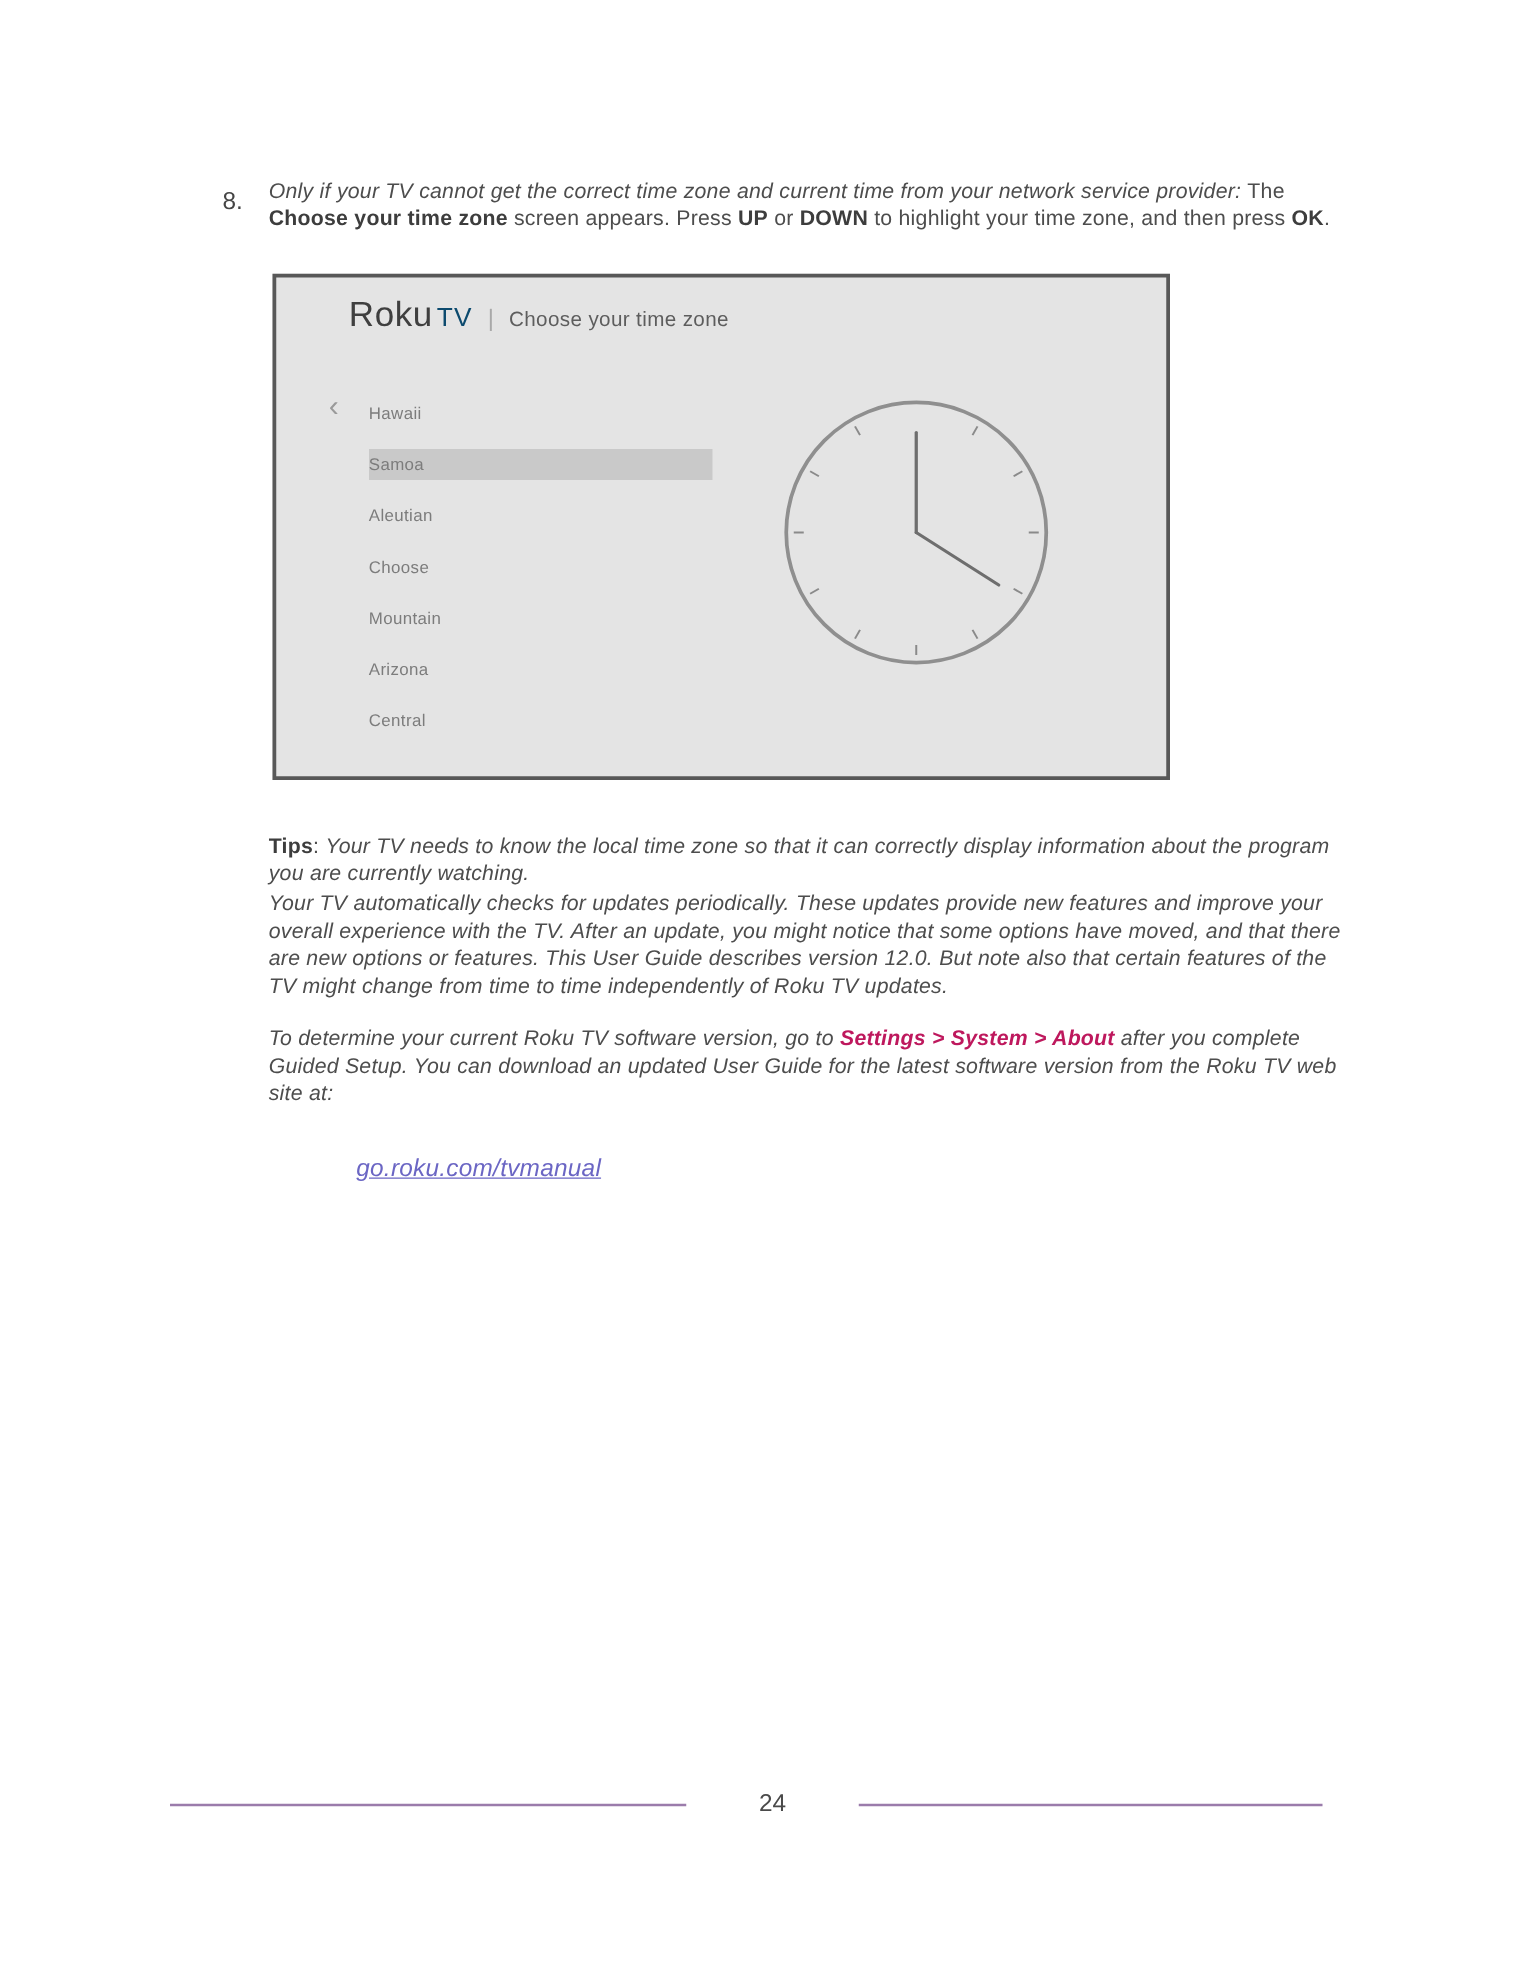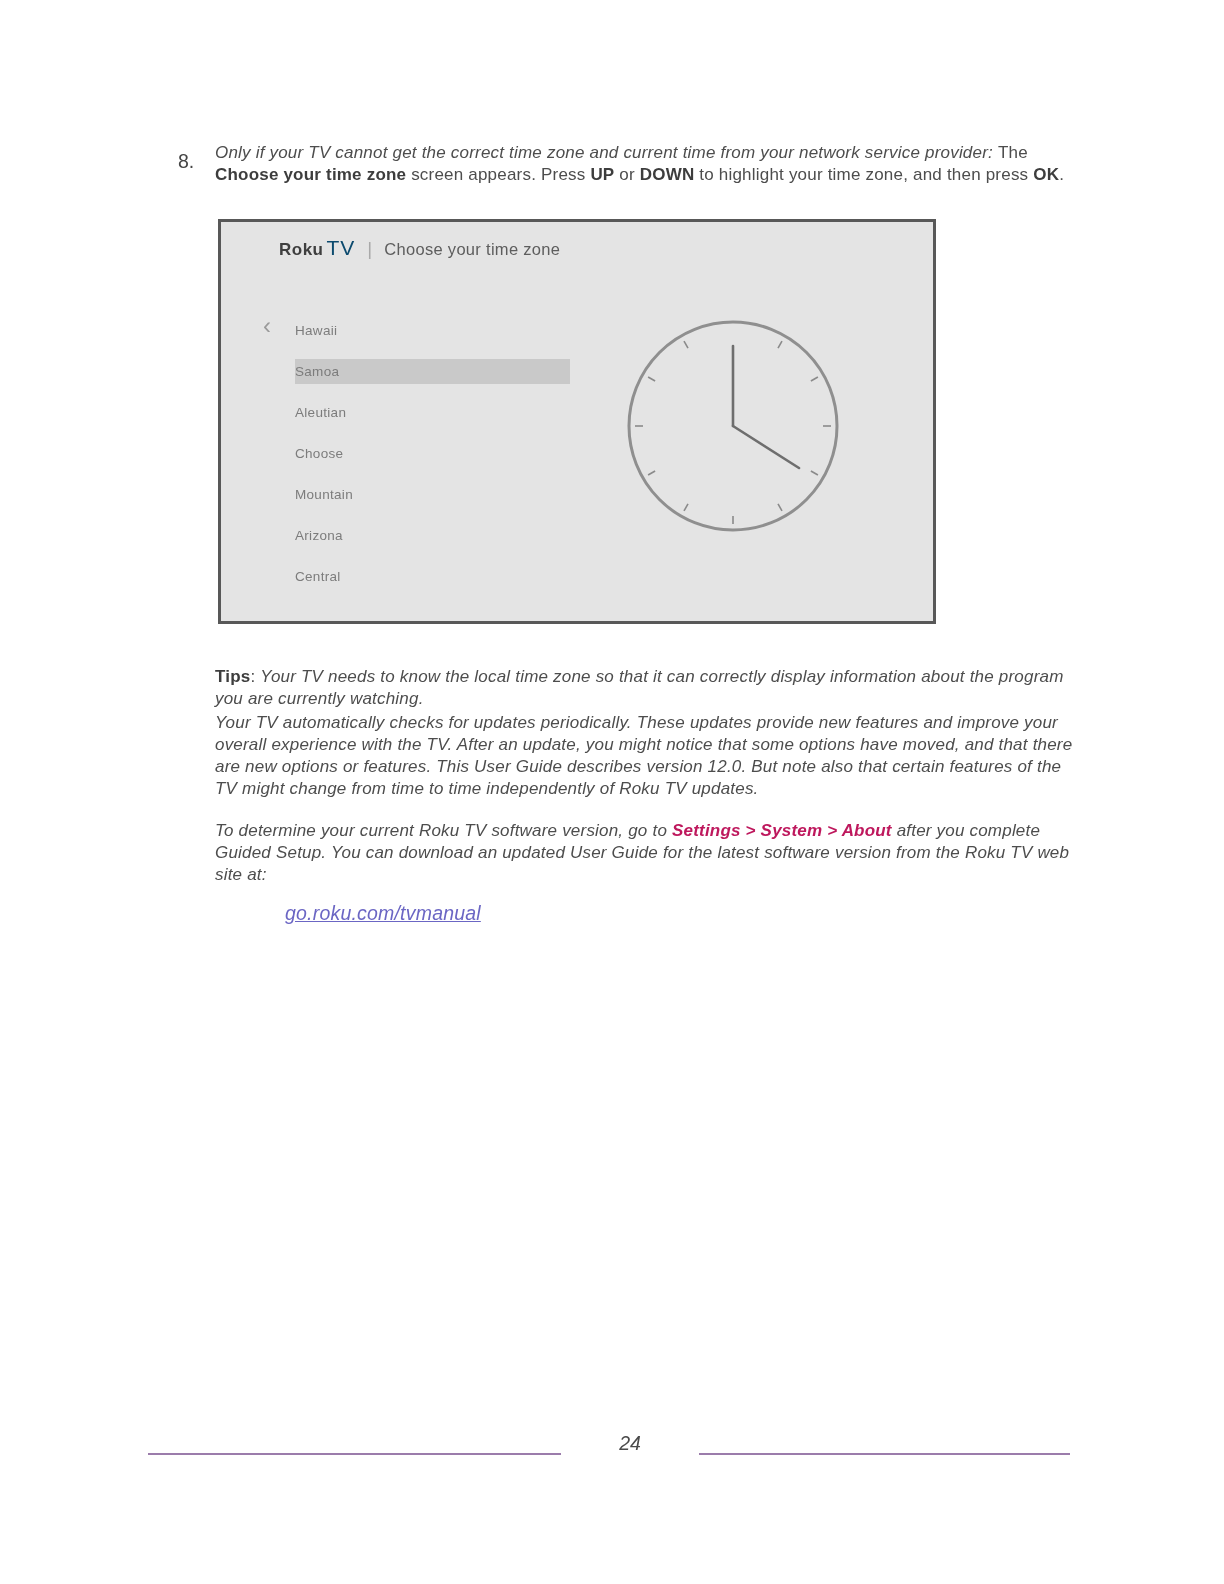--- a/index.html
+++ b/index.html
@@ -46,22 +46,22 @@
     border: 3px solid #585858;
   }
   .tv-header {
     position: absolute;
     top: 14px;
     left: 58px;
     display: flex;
     align-items: baseline;
   }
   .roku {
-    font-weight: 700;
-    font-size: 17px;
+    font-weight: 400;
+    font-size: 28px;
     color: #3f3f3f;
     letter-spacing: 0.5px;
   }
   .tvtxt {
     font-weight: 400;
     font-size: 21px;
     color: #0c4a6e;
     margin-left: 3px;
     letter-spacing: 1px;
   }
@@ -103,38 +103,37 @@
     top: 94px;
     width: 220px;
     height: 220px;
   }
 
   
   .tips-para    { margin-top: 42px; }
   .updates-para { margin-top: 2px; }
   .version-para { margin-top: 20px; }
 
-  .link-line { margin-top: 16px; margin-left: 70px; }
+  .link-line { margin-top: 38px; margin-left: 70px; }
   .manual-link {
     font-size: 19.5px;
     font-style: italic;
     color: #6b66c4;
     text-decoration: underline;
     letter-spacing: 0.2px;
   }
 
   
   .footer {
     position: absolute;
     top: 1432px;
-    left: 148px;
+    left: 136px;
     width: 922px;
     display: flex;
-    align-items: flex-end;
-    font-style: italic;
+    align-items: center;
   }
   .fline { height: 2px; background: #9b7cab; }
   .fline.left  { flex-grow: 412; }
   .fline.right { flex-grow: 370; }
   .page-num {
     flex-grow: 0;
     margin: 0 58px;
     font-size: 19.5px;
     color: #4a4a4a;
   }

